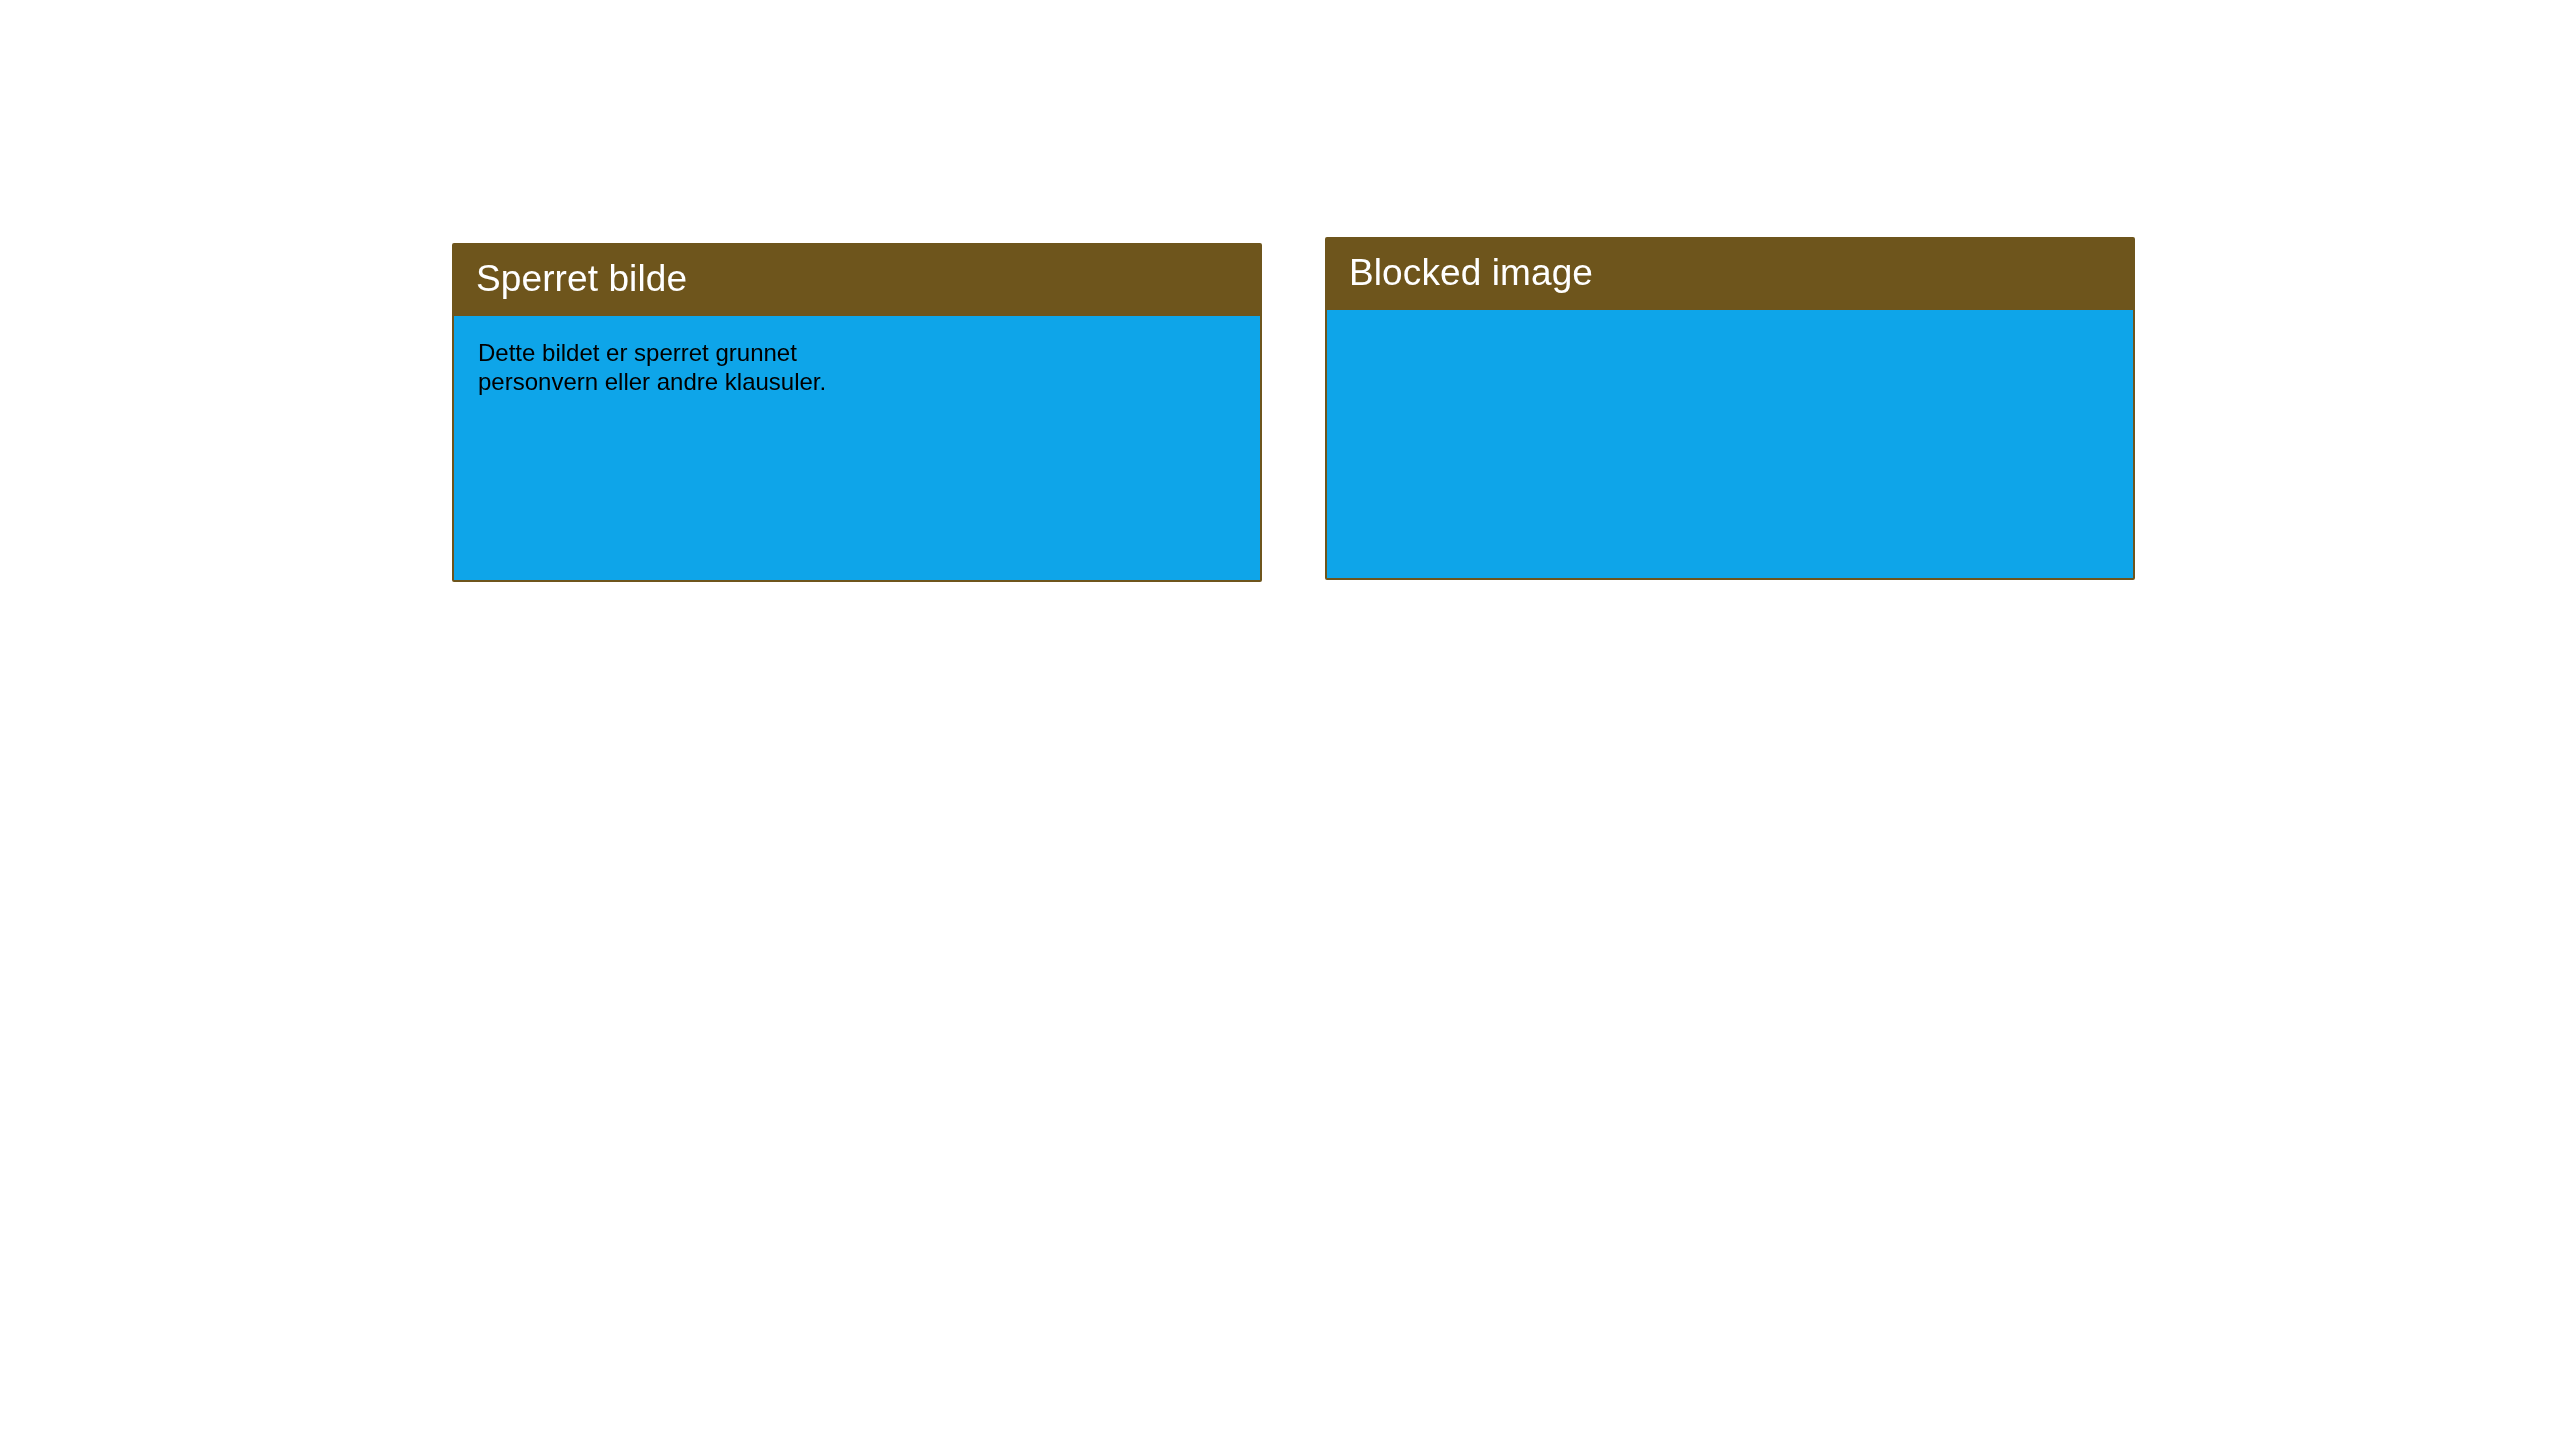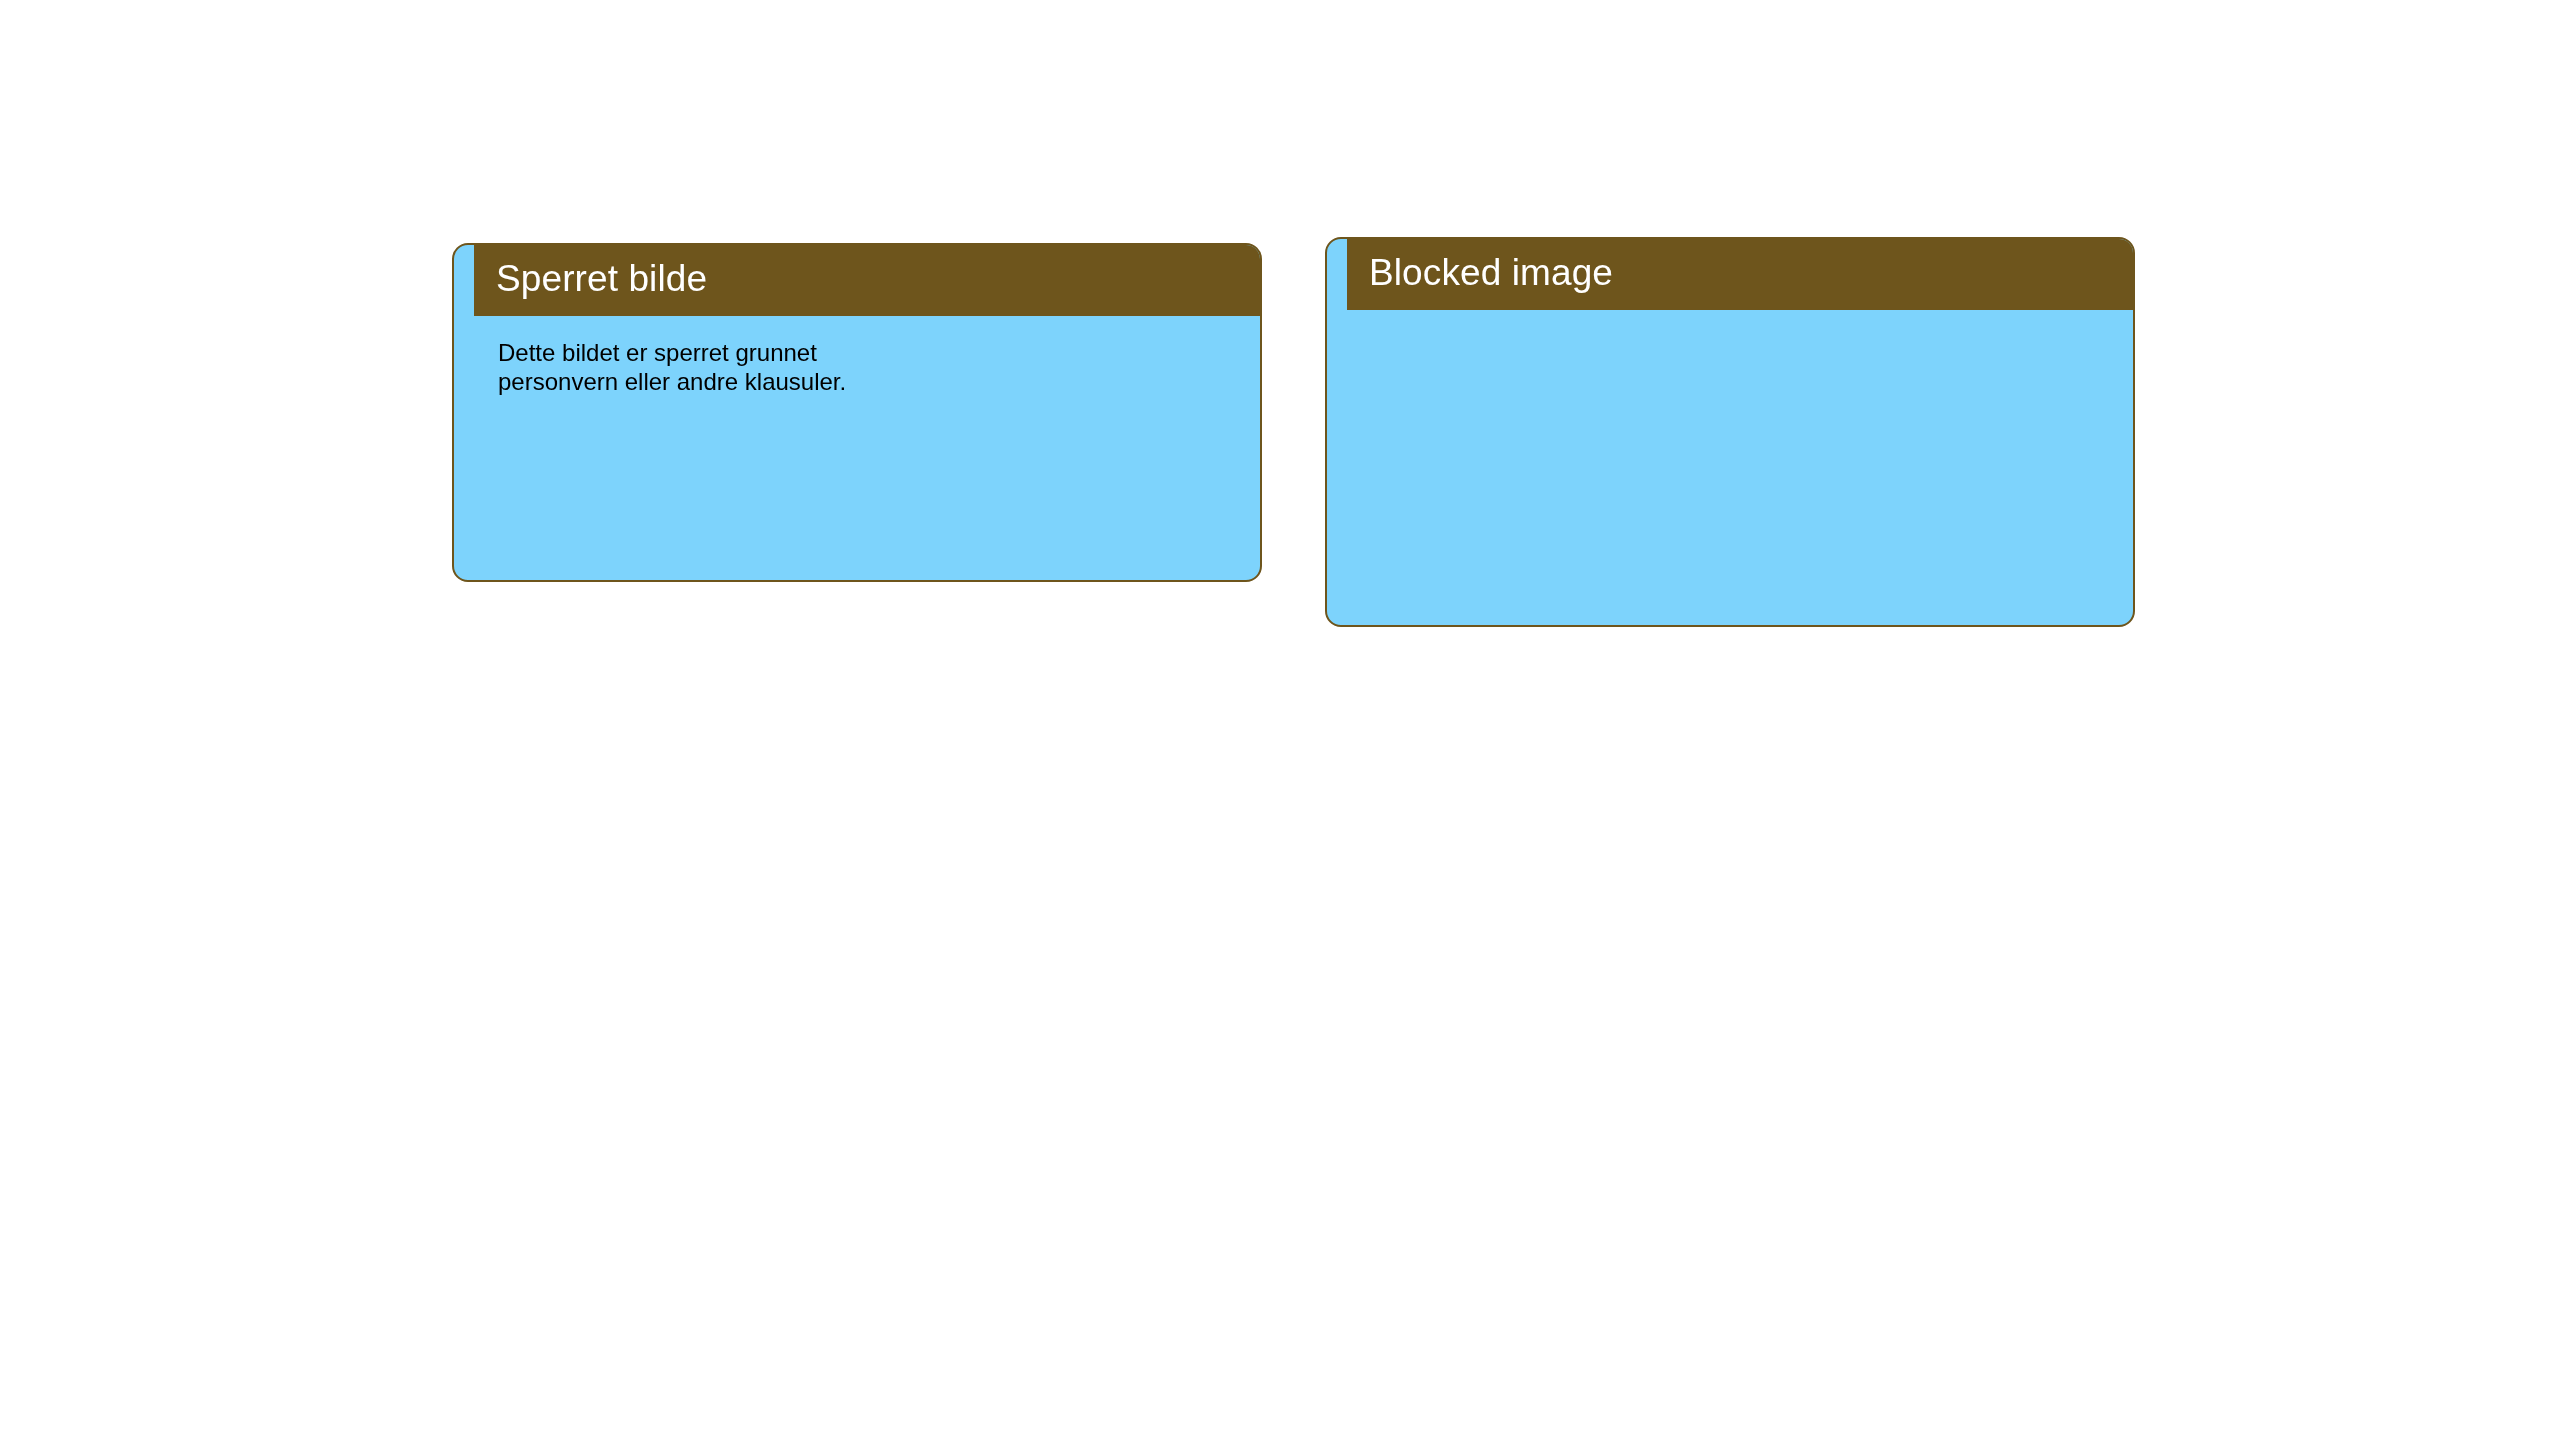--- a/index.html
+++ b/index.html
@@ -16,26 +16,25 @@
   }
 
   .stage {
     position: relative;
     width: 2560px;
     height: 1440px;
   }
 
   .notice-card {
     position: absolute;
-    background: #7dd3fc;
+    background: #0ea5e9;
     border: 2px solid #6e551c;
-    border-radius: 16px;
+    border-radius: 2px;
     box-sizing: border-box;
     overflow: hidden;
-    padding-left: 20px;
   }
 
   .notice-header {
     background: #6e551c;
     color: #ffffff;
     font-size: 37px;
     line-height: 1.1;
     padding: 14px 22px 16px 22px;
     letter-spacing: 0.1px;
     box-sizing: border-box;
@@ -56,21 +55,21 @@
     top: 243px;
     width: 810px;
     height: 339px;
   }
 
   
   #card-blocked-en {
     left: 1325px;
     top: 237px;
     width: 810px;
-    height: 390px;
+    height: 343px;
   }
 </style>
 </head>
 <body>
 
 <div class="stage">
 
   <div class="notice-card" id="card-blocked-no">
     <div class="notice-header">Sperret bilde</div>
     <div class="notice-body">Dette bildet er sperret grunnet

